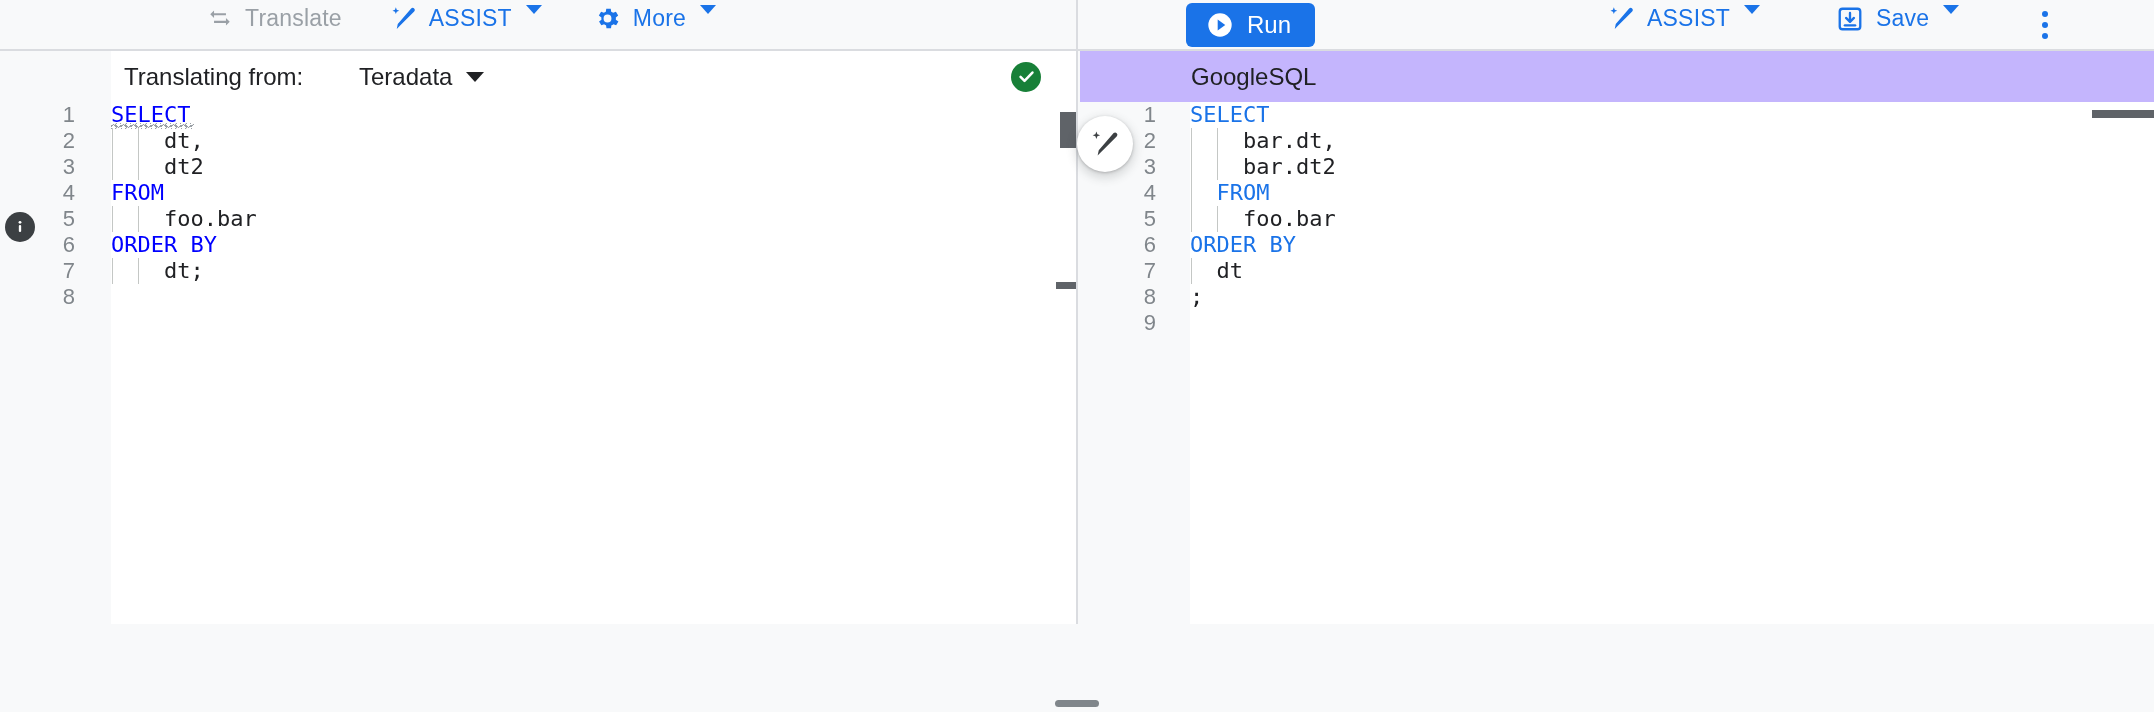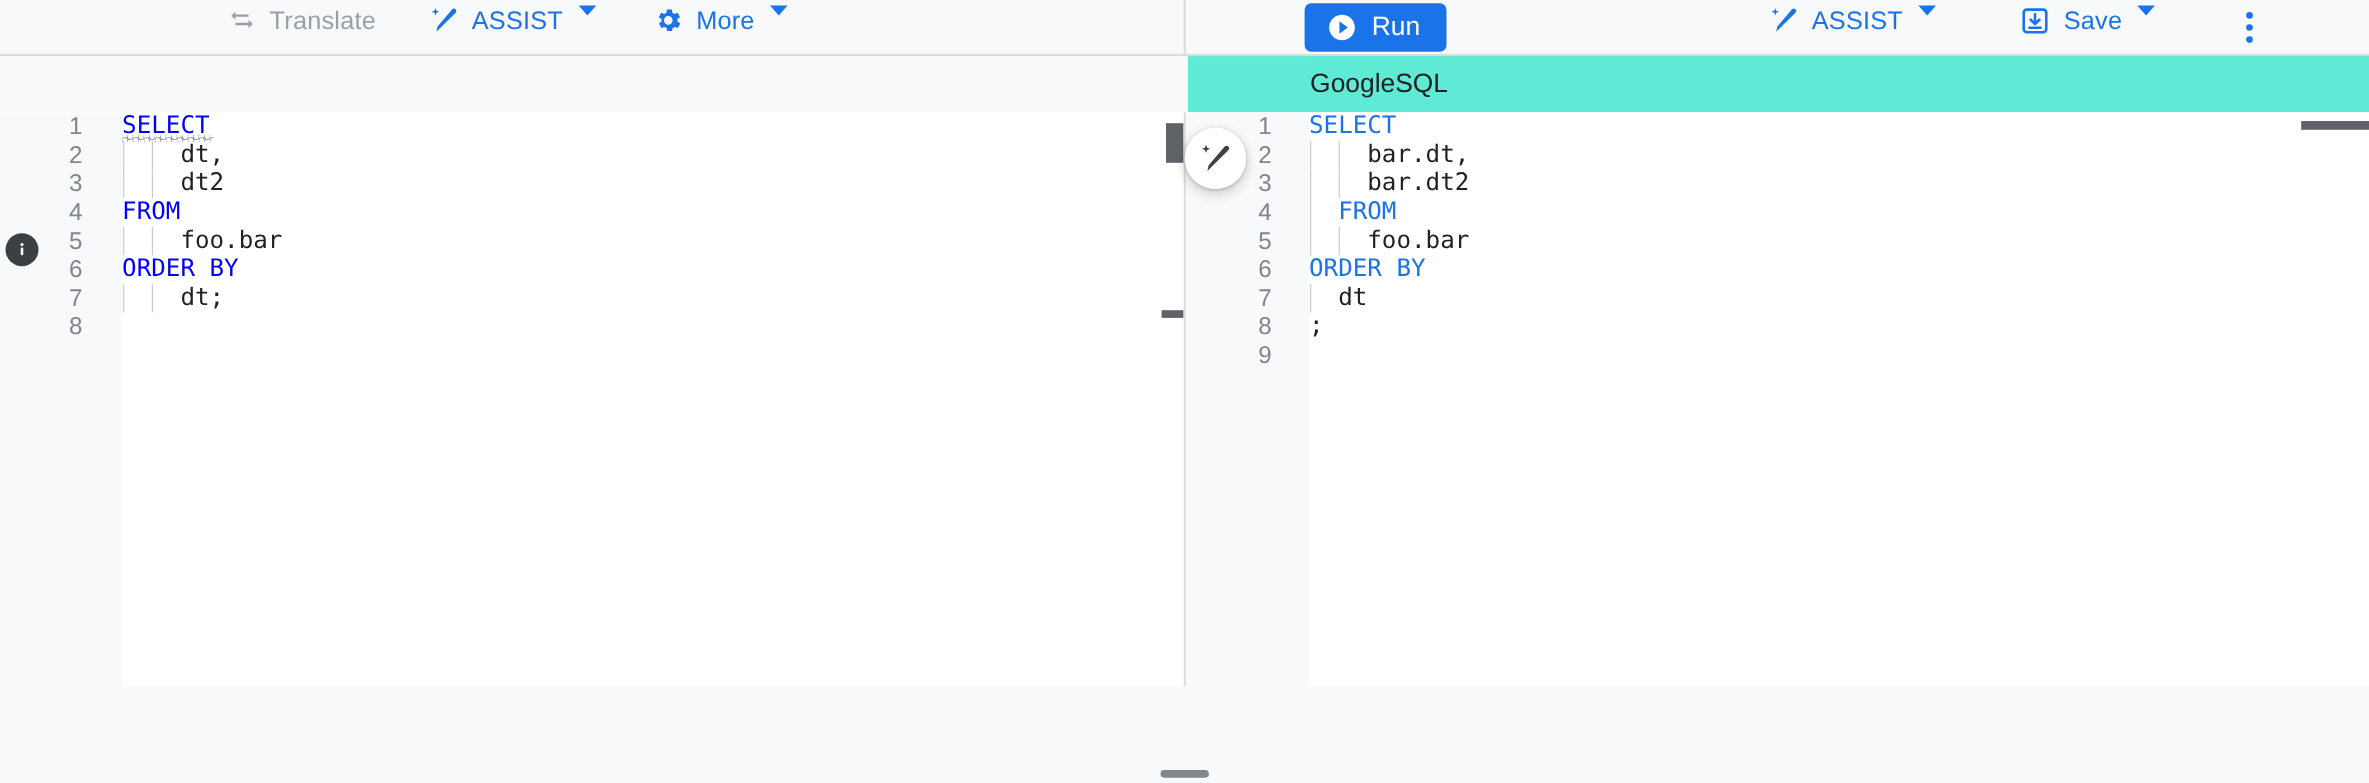--- a/index.html
+++ b/index.html
@@ -92,21 +92,21 @@
     background: #ffffff;
     border-right: 2px solid #dadce0;
     box-sizing: border-box;
   }
   .langrow .gutter-l {
     position: absolute; left: 0; top: 0; width: 111px; height: 51px;
     background: #f8f9fa;
   }
   .langrow .pane-r {
     position: absolute; left: 1080px; top: 0; width: 1074px; height: 51px;
-    background: #5eead4;
+    background: #c4b5fd;
   }
   .langrow .gutter-r {
     position: absolute; left: 1080px; top: 0; width: 110px; height: 51px;
     background: #f8f9fa;
   }
   .lang-label {
     position: absolute; top: 50%; transform: translateY(-50%);
     font-size: 24px; color: #202124;
     white-space: nowrap;
   }
@@ -326,20 +326,33 @@
 
       <button class="kebab">
         <i></i>
           <i></i>
           <i></i>
       </button>
     </div>
   </div>
 
   <div class="langrow">
+    <div class="pane-l">
+      <div class="gutter-l"></div>
+      <span class="lang-label" style="left:124px">Translating from:</span>
+      <span class="lang-select" style="left:359px">
+        <span>Teradata</span>
+        <span class="caret"></span>
+      </span>
+      <span class="check-badge">
+        <svg width="19" height="19" viewBox="0 0 24 24" fill="none" stroke="#ffffff" stroke-width="3.2" stroke-linecap="round" stroke-linejoin="round">
+          <path d="M4.5 12.5 9.5 17.5 19.5 7"></path>
+        </svg>
+      </span>
+    </div>
 
     <div class="gutter-r"></div>
     <div class="pane-r">
       <span class="lang-label" style="left:111px">GoogleSQL</span>
     </div>
 
     <div class="hdr-underline" style="left:111px; width:967px;"></div>
     <div class="hdr-underline" style="left:1190px; width:964px;"></div>
   </div>
 

